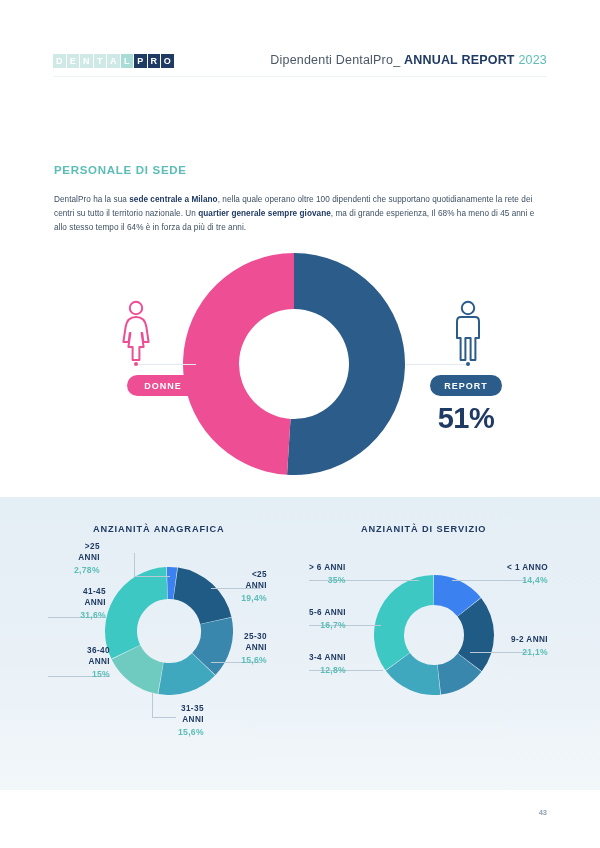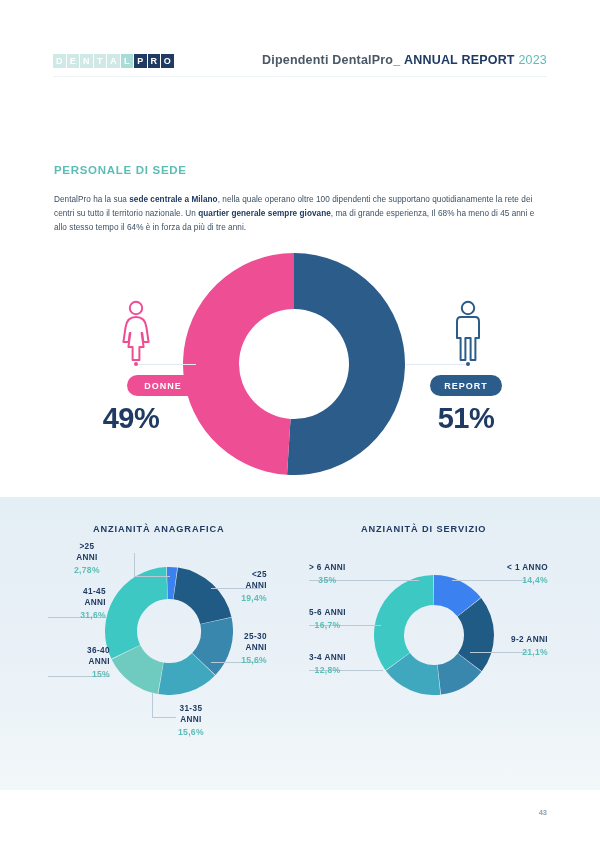--- a/index.html
+++ b/index.html
@@ -28,21 +28,21 @@
   }
   .logo .tile.teal{background:#cfe9e6;color:#ffffff;}
   .logo .tile.teal2{background:#a8dcd6;color:#ffffff;}
   .logo .tile.navy{background:#1f3a63;color:#ffffff;}
 
   .header-title{
     position:absolute;right:53px;top:53px;
     font-size:12.5px;letter-spacing:.2px;white-space:nowrap;
     color:#3c4a5a;
   }
-  .header-title .t1{font-weight:700;color:#4a5866;}
+  .header-title .t1{font-weight:400;color:#4a5866;}
   .header-title .t2{font-weight:bold;color:#1f3a63;}
   .header-title .t3{font-weight:400;color:#5bbdb6;}
   .header-rule{
     position:absolute;left:53px;top:76px;width:494px;height:1px;
     background:#eef3f6;
   }
 
   
   .sec-title{
     position:absolute;left:54px;top:164px;
@@ -96,21 +96,21 @@
   }
   .lbl .k{
     display:block;font-size:8.2px;font-weight:bold;color:#1f3a63;
     letter-spacing:.4px;line-height:1.32;
   }
   .lbl .v{
     display:block;font-size:8.6px;font-weight:bold;color:#5bbdb6;
     letter-spacing:.3px;line-height:1.5;
   }
   .lbl.right{text-align:right;}
-  .lbl.left{text-align:center;}
+  .lbl.left{text-align:right;}
 
   .leader{position:absolute;background:#b9c9d6;}
   .leader.h{height:1px;}
   .leader.v{width:1px;}
 
   .pagenum{
     position:absolute;right:53px;top:808px;
     font-size:7.5px;color:#8fa2b4;font-weight:bold;
   }
 </style>
@@ -154,21 +154,20 @@
 
   <div class="person" style="left:118px;top:300px;">
     <svg width="36" height="62" viewBox="0 0 36 62">
       <circle cx="18" cy="8" r="6.2" fill="none" stroke="#ed4e94" stroke-width="2"></circle>
       <path d="M18 17 C11.5 17 8.5 21 7.6 27 L5.4 42 L10.6 42 L11.8 33 L12.4 33 L10.4 47 L14.6 47 L14.6 60 L21.4 60 L21.4 47 L25.6 47 L23.6 33 L24.2 33 L25.4 42 L30.6 42 L28.4 27 C27.5 21 24.5 17 18 17 Z" fill="none" stroke="#ed4e94" stroke-width="2" stroke-linejoin="round"></path>
     </svg>
   </div>
   <div class="connector" style="left:136px;top:364px;width:60px;background:#e3e9ee;"></div>
   <div class="dot" style="left:134px;top:362px;background:#ed4e94;"></div>
   <div class="badge" style="left:95px;top:375px;width:72px;background:#ed4e94;margin-left:32px;">DONNE</div>
-  <div class="pct" style="left:95px;top:402px;width:72px;text-align:center;">49%</div>
 
   <div class="person" style="left:450px;top:300px;">
     <svg width="36" height="62" viewBox="0 0 36 62">
       <circle cx="18" cy="8" r="6.2" fill="none" stroke="#2b5c8a" stroke-width="2"></circle>
       <path d="M11 17 L25 17 C27.6 17 29 18.8 29 21.4 L29 38 L25.4 38 L25.4 60 L20.6 60 L20.6 38 L15.4 38 L15.4 60 L10.6 60 L10.6 38 L7 38 L7 21.4 C7 18.8 8.4 17 11 17 Z" fill="none" stroke="#2b5c8a" stroke-width="2" stroke-linejoin="round"></path>
     </svg>
   </div>
   <div class="connector" style="left:406px;top:364px;width:60px;background:#e3e9ee;"></div>
   <div class="dot" style="left:466px;top:362px;background:#2b5c8a;"></div>
   <div class="badge" style="left:430px;top:375px;width:72px;background:#2b5c8a;">REPORT</div>

